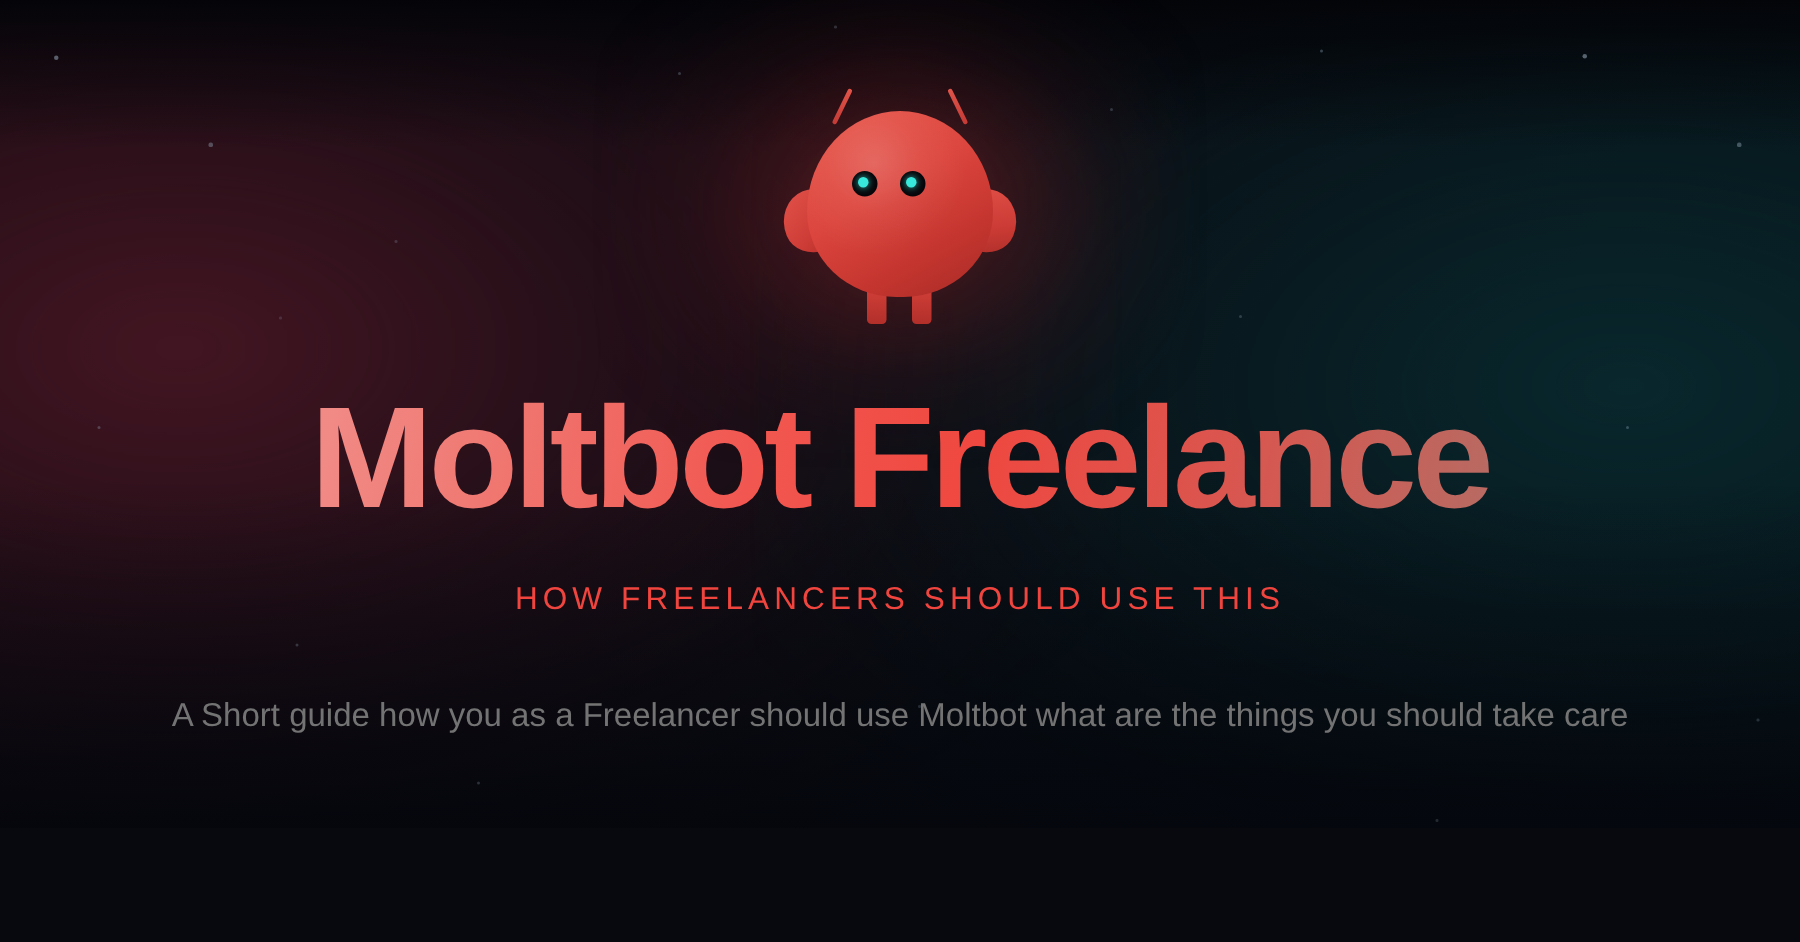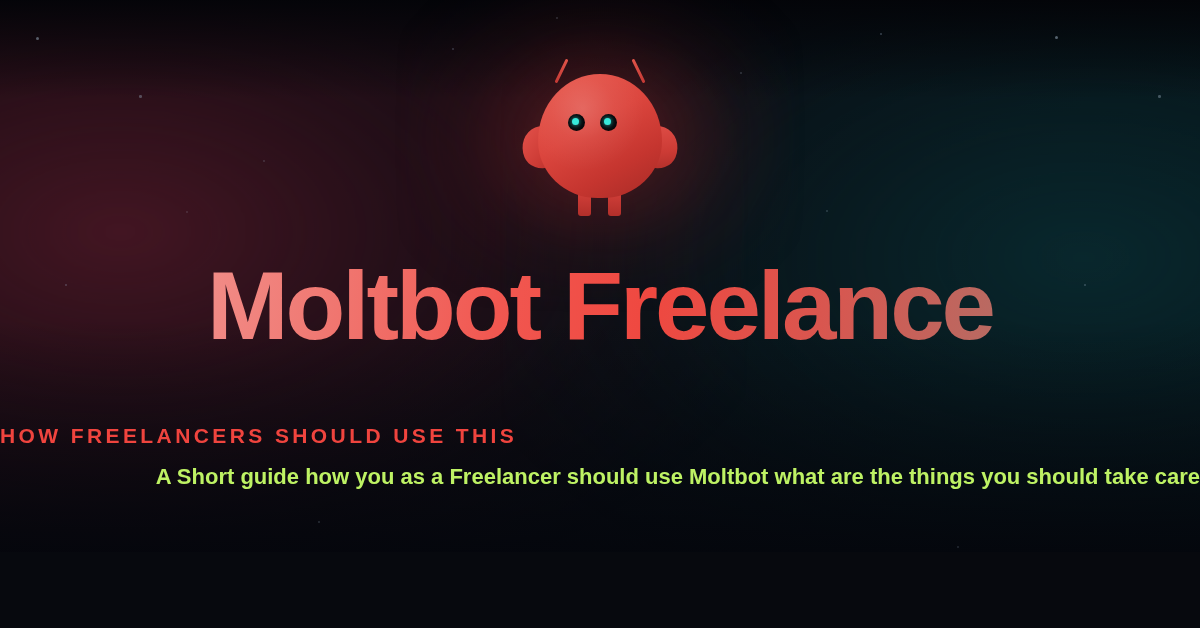--- a/index.html
+++ b/index.html
@@ -184,37 +184,37 @@
     background-clip:text;
     -webkit-text-fill-color:transparent;
     color:transparent;
     transform:scaleX(1.02);
   }
 
   .subtitle {
     position:absolute;
     left:0; right:0;
     top:388px;
+    text-align:center;
     font-size:21px;
-    font-weight:bold;
+    font-weight:normal;
     letter-spacing:3.4px;
     color:#f0443e;
     white-space:nowrap;
-    margin-top:36px;
   }
 
   .lede {
     position:absolute;
     left:0; right:0;
     top:460px;
-    text-align:right;
+    text-align:center;
     font-size:22px;
-    font-weight:bold;
+    font-weight:normal;
     line-height:1.55;
-    color:#bef264;
+    color:#737373;
   }
   .lede div { white-space:nowrap; }
 </style>
 </head>
 <body>
 
 <div class="stage">
 
   <div class="bg-base"></div>
   <div class="bg-maroon"></div>

